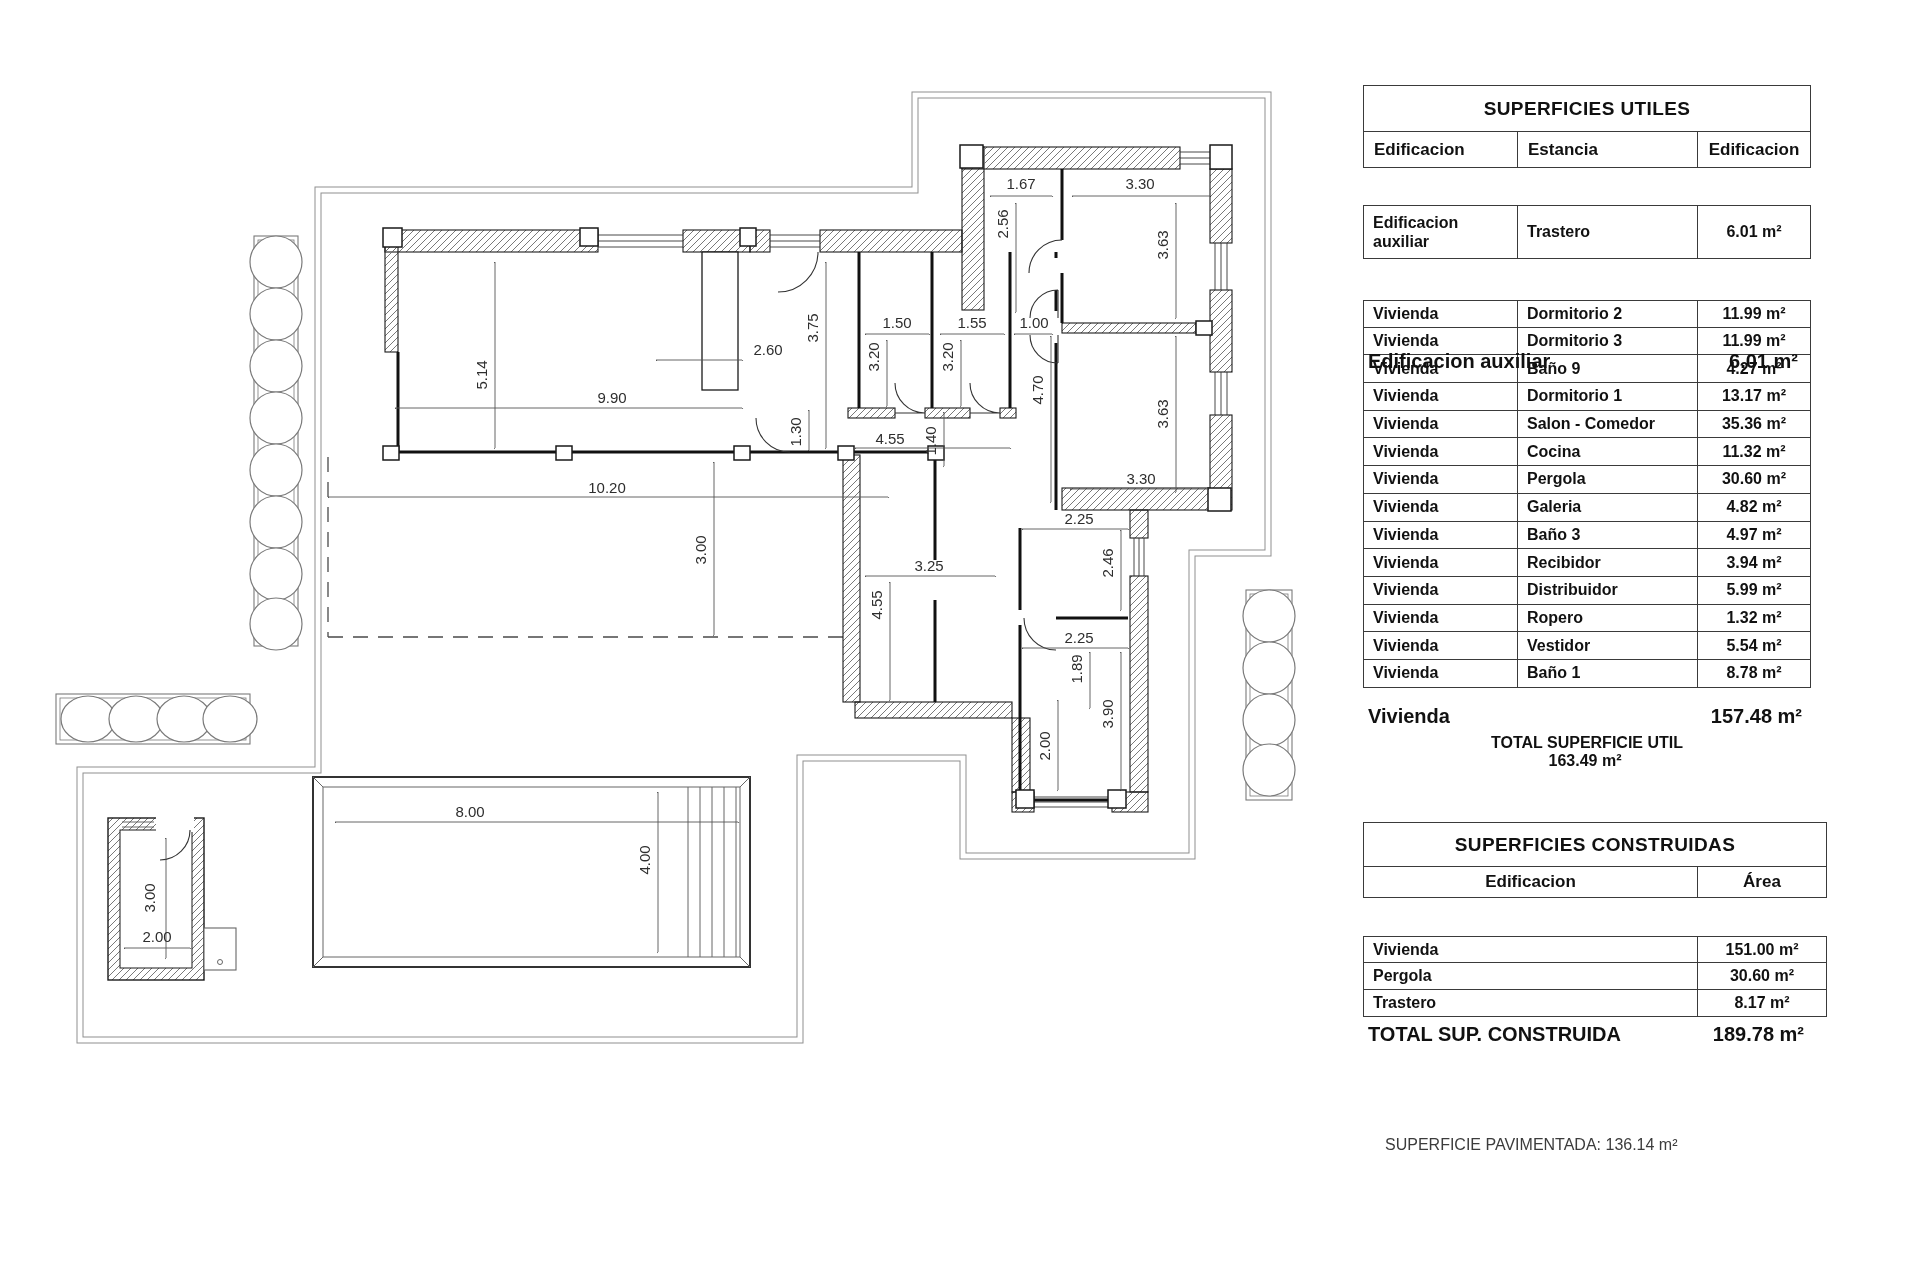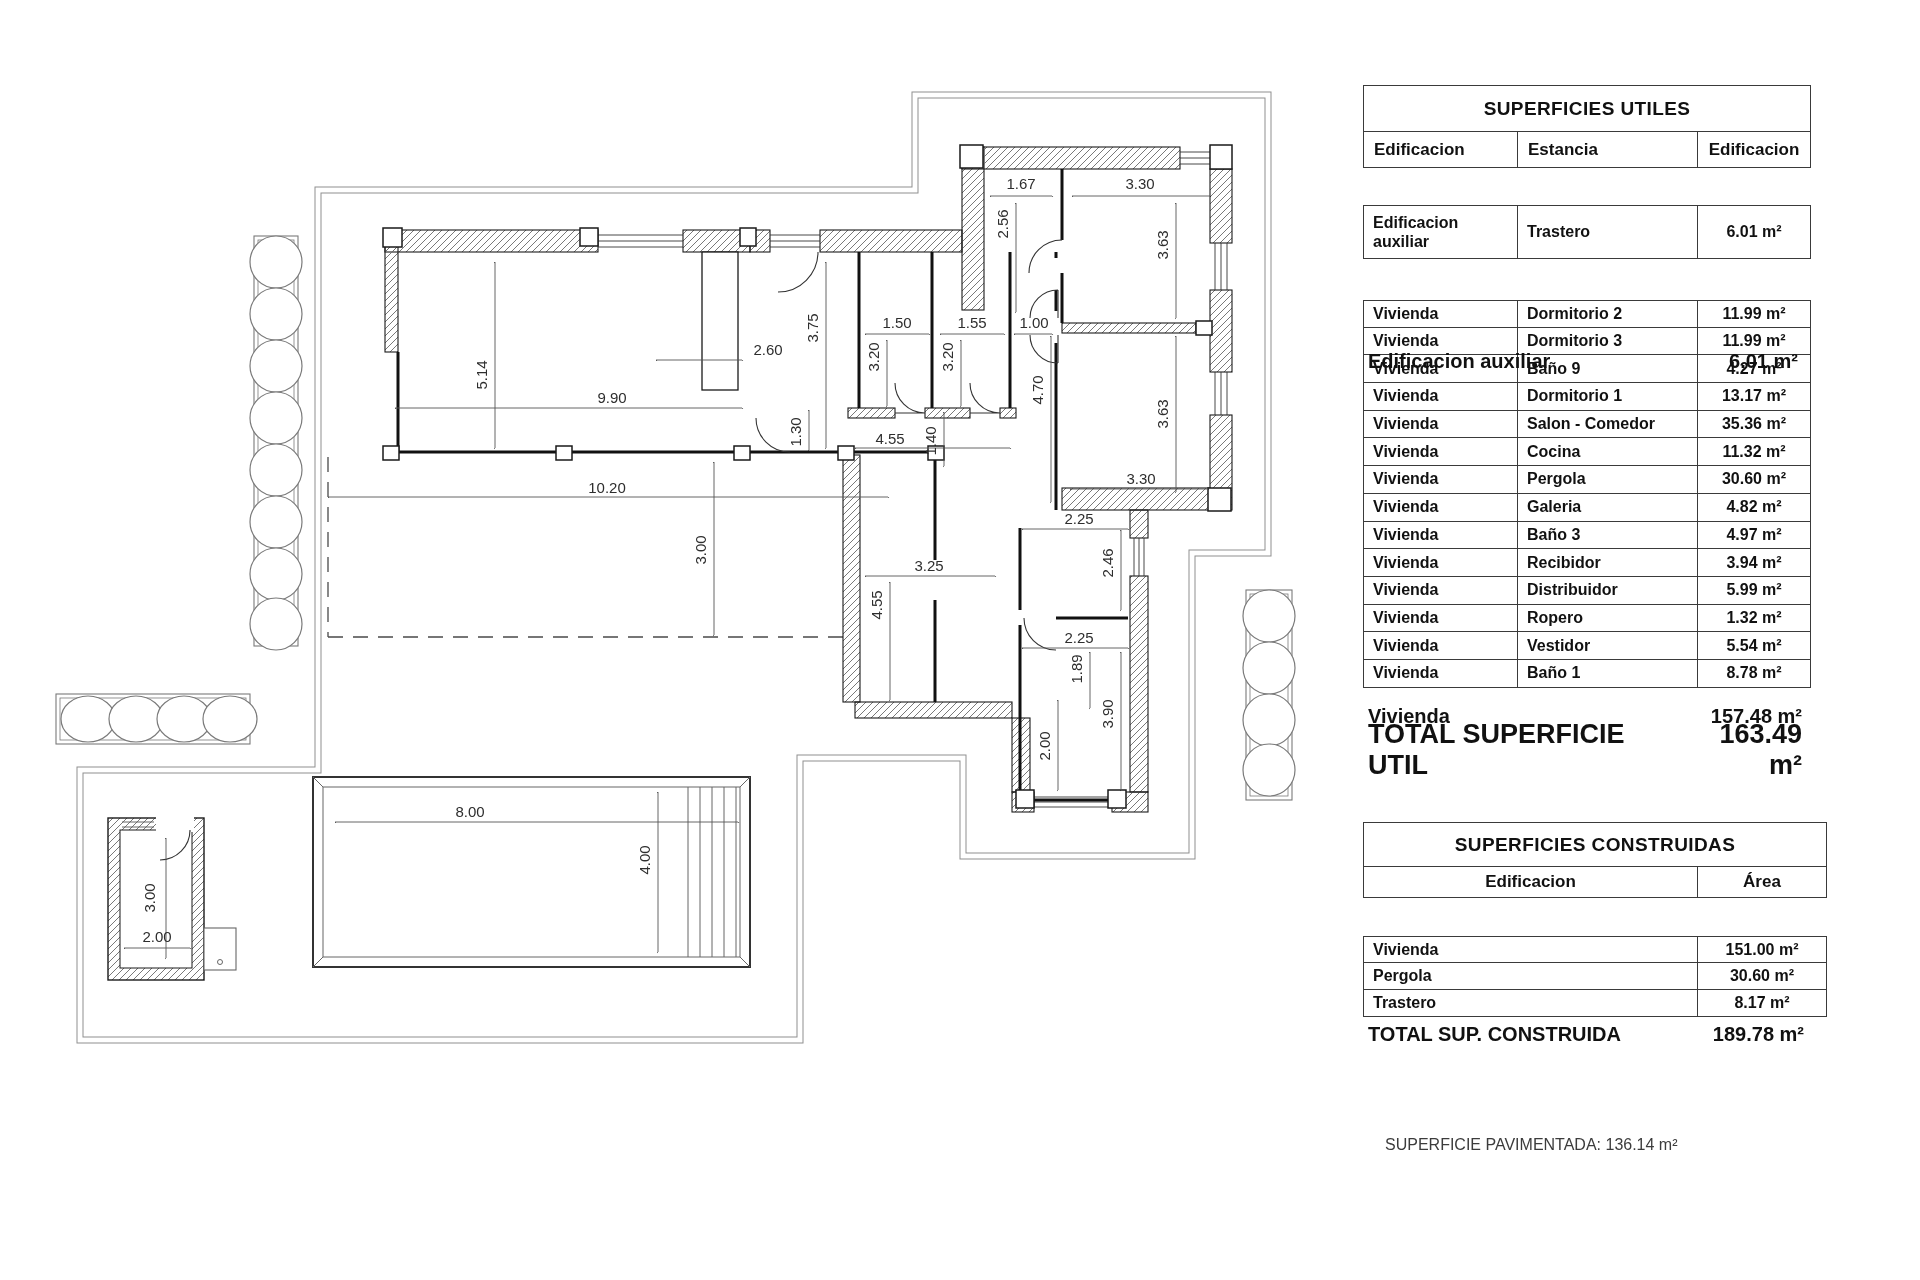--- a/index.html
+++ b/index.html
@@ -347,21 +347,21 @@
           <div class="c">Vivienda</div>
           <div class="c">Baño 1</div>
           <div class="c num">8.78 m²</div>
         </div>
     </div>
 
     <div class="sumline" style="left:5px;top:615px;width:438px;height:32px;font-size:20px;">
       <span>Vivienda</span>
       <span class="sv" style="padding-right:4px;">157.48 m²</span>
     </div>
-    <div class="sumline" style="left:5px;top:649px;width:438px;height:32px;font-size:27px;">
+    <div class="sumline" style="left:5px;top:649px;width:438px;height:32px;font-size:16px;flex-direction:column;">
       <span>TOTAL SUPERFICIE UTIL</span>
       <span class="sv" style="padding-right:4px;">163.49 m²</span>
     </div>
   </div>
 
   <div class="tbl" style="left:1363px;top:822px;width:464px;">
     <div class="t-box t-title" style="height:45px;">SUPERFICIES CONSTRUIDAS</div>
     <div class="t-headrow" style="grid-template-columns:335px 129px;height:31px;">
       <div class="hc" style="justify-content:center;">Edificacion</div>
       <div class="hc" style="justify-content:center;">Área</div>

